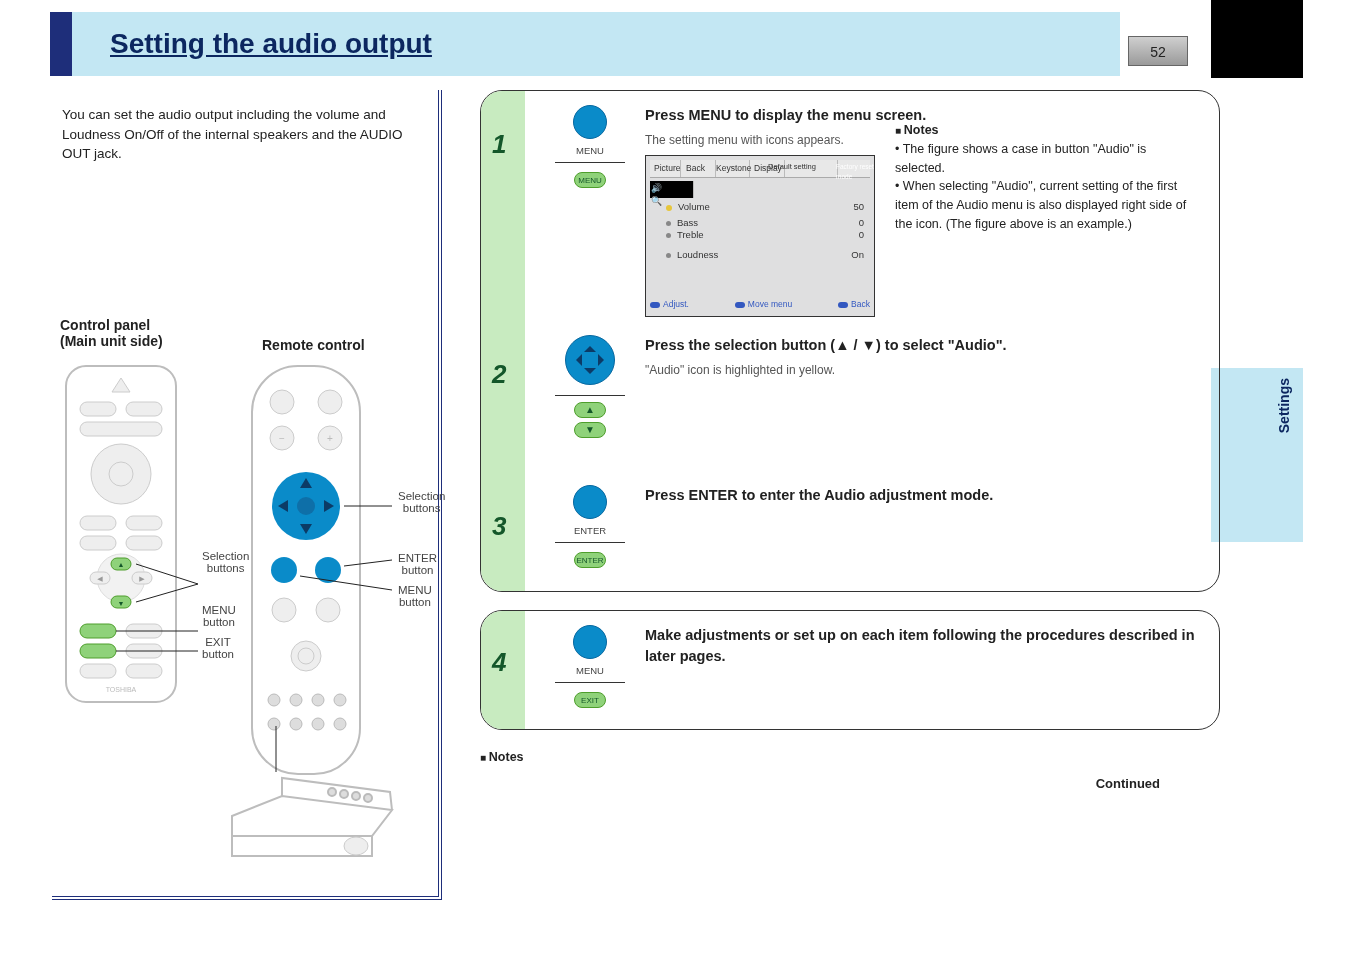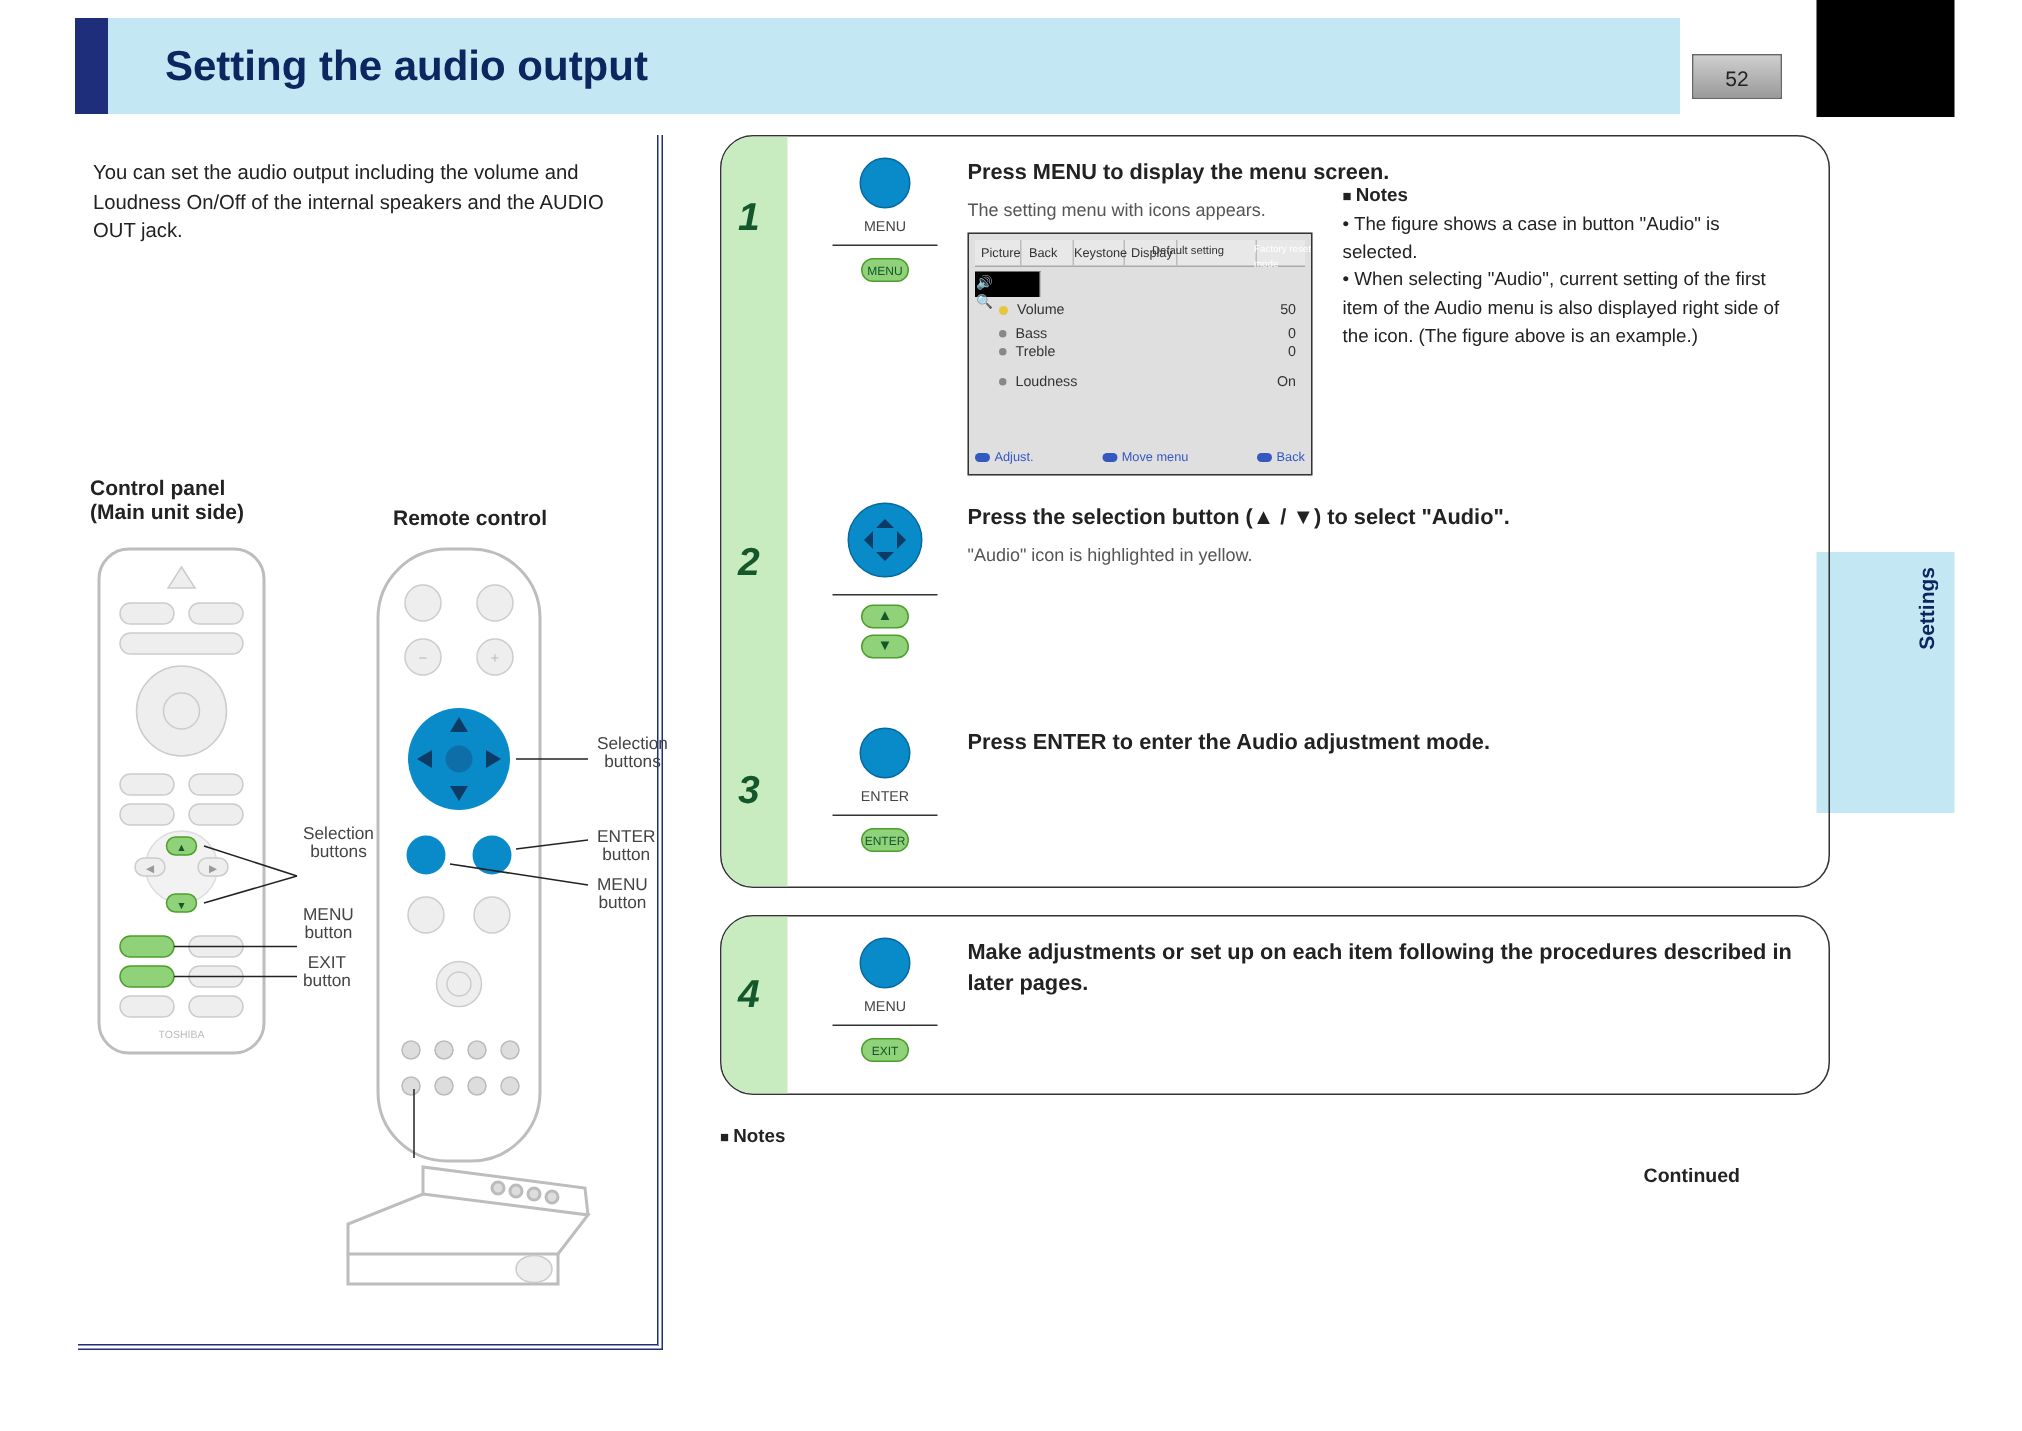--- a/index.html
+++ b/index.html
@@ -4,21 +4,21 @@
 <style>
   * { box-sizing: border-box; }
   body { margin:0; font-family: Arial, Helvetica, sans-serif; color:#222; background:#fff; }
   .page { position:relative; width:1348px; height:954px; overflow:hidden; }
 
   
   .band { position:absolute; left:50px; top:12px; width:1070px; height:64px; background:#c3e7f3; }
   .band-dark { position:absolute; left:50px; top:12px; width:22px; height:64px; background:#1e2e7a; }
   .page-no { position:absolute; right:160px; top:36px; width:60px; height:30px; background:linear-gradient(#cfcfcf,#9a9a9a); border:1px solid #666; text-align:center; line-height:30px; font-size:14px; }
   .black-tab { position:absolute; right:45px; top:0; width:92px; height:78px; background:#000; }
-  .header-title { position:absolute; left:110px; top:28px; font-size:28px; font-weight:bold; color:#0c2760; }
+  .header-title { position:absolute; left:110px; top:28px; font-size:28px; font-weight:bold; color:#0c2760;text-decoration:underline; }
   .side-tab { position:absolute; right:45px; top:368px; width:92px; height:174px; background:#c3e7f3; }
   .side-label { position:absolute; right:56px; top:378px; font-size:14px; font-weight:bold; color:#0c2760; writing-mode:vertical-rl; transform:rotate(180deg); }
 
   
   .leftcol { position:absolute; left:52px; top:90px; width:390px; height:810px; border-right:4px double #1e2e7a; border-bottom:4px double #1e2e7a; }
   .left-intro { position:absolute; left:10px; top:15px; width:360px; font-size:13.5px; line-height:1.45; }
   .remote-outline { stroke:#bdbdbd; fill:none; stroke-width:2; }
   .remote-light  { fill:#eee; stroke:#ccc; stroke-width:1; }
   .remote-hl-blue { fill:#0a8bc9; }
   .remote-hl-green { fill:#8fd27a; stroke:#4e9e2c; stroke-width:1; }

